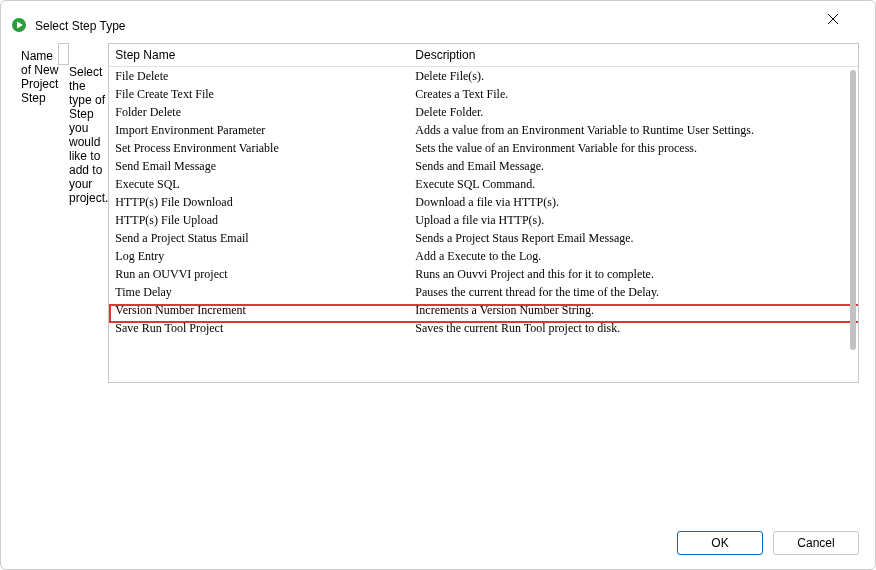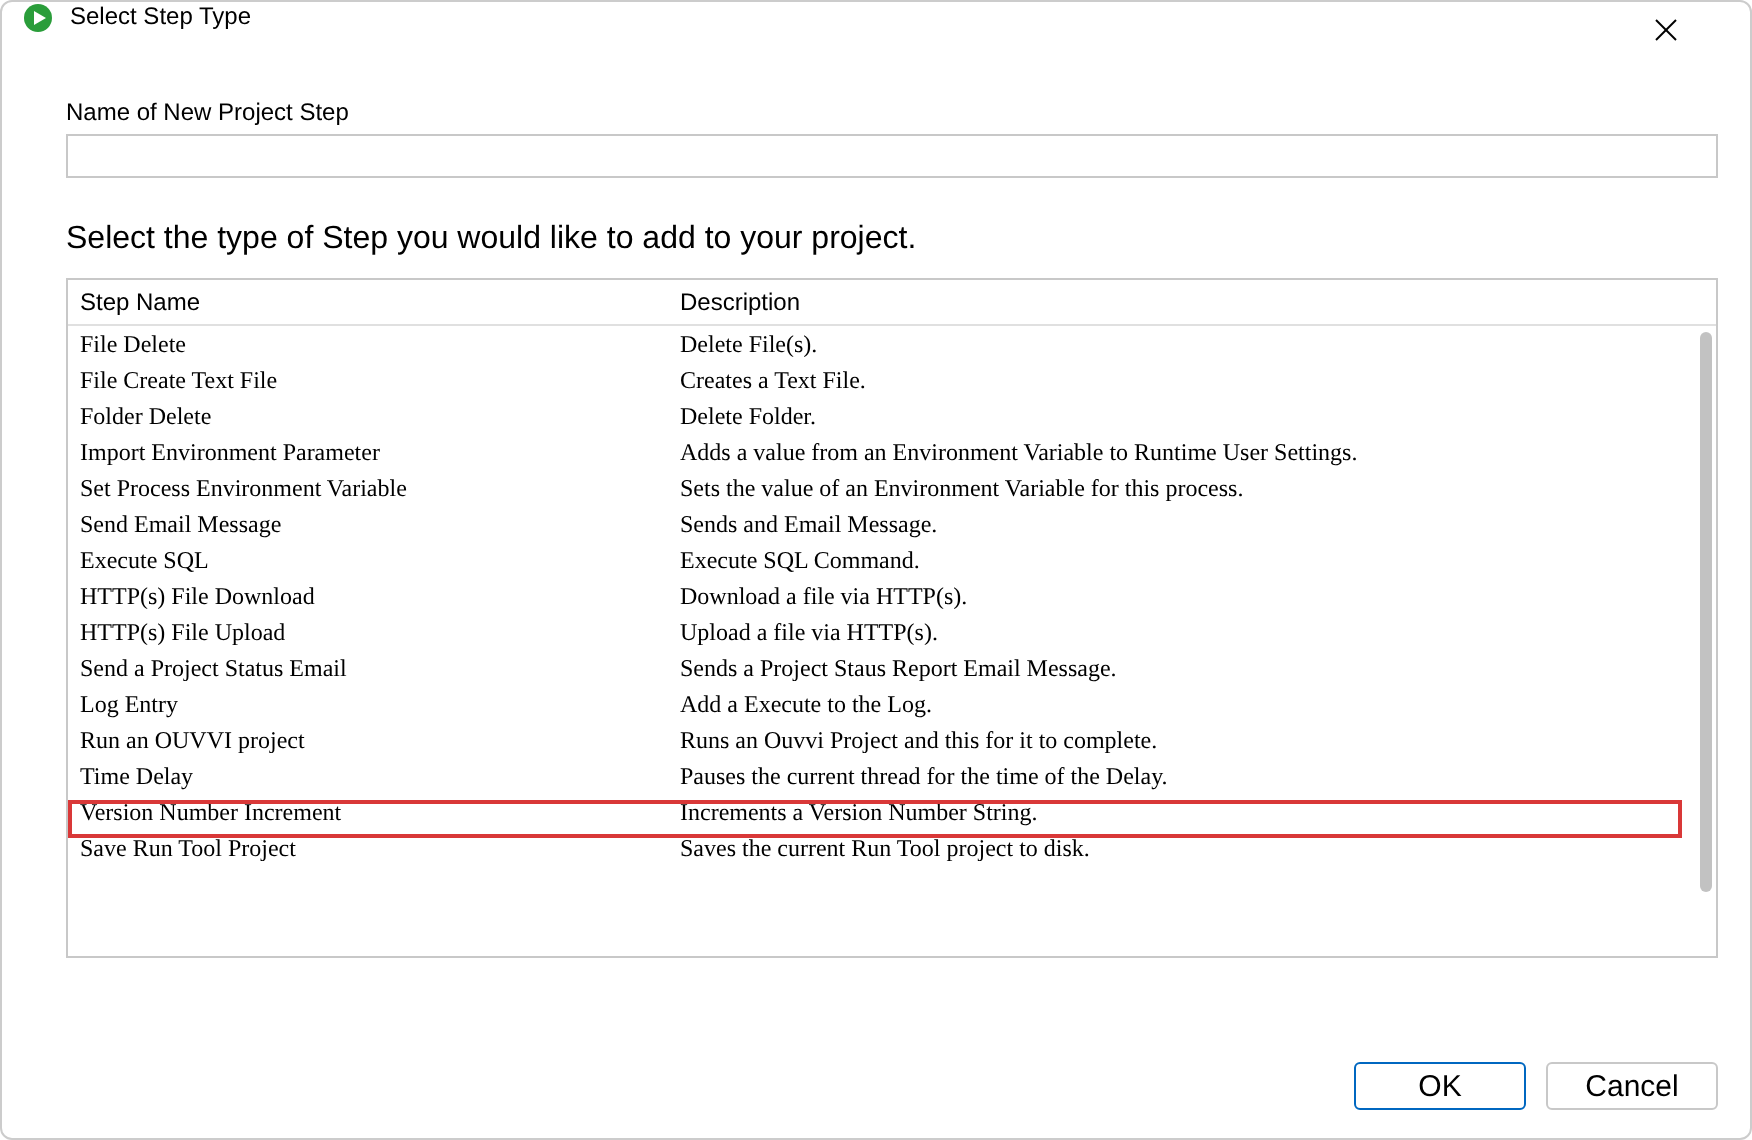--- a/index.html
+++ b/index.html
@@ -1,38 +1,38 @@
 <!DOCTYPE html>
 <html><head>
 <meta charset="utf-8">
 <style>
   * { box-sizing: border-box; }
   html, body { margin:0; padding:0; font-family: "Segoe UI", Tahoma, sans-serif; font-size:12px; color:#000; background:#fff; }
   .window { width:876px; height:570px; border:1px solid #ccc; border-radius:6px; position:relative; background:#fff; display:flex; flex-direction:column; }
-  .titlebar { height:32px; display:flex; align-items:flex-start; padding:0 22px 0 10px; }
+  .titlebar { height:32px; display:flex; align-items:flex-end; padding:0 22px 0 10px; }
   .titlebar .app-icon { width:16px; height:16px; margin-right:8px; display:flex; align-items:center; justify-content:center; }
   .titlebar .title { font-size:12px; color:#000; flex:1; }
   .titlebar .close { width:40px; height:28px; display:flex; align-items:center; justify-content:center; cursor:default; }
-  .content { padding:10px 16px 0 32px; flex:1; display:flex; flex-direction:column; }
+  .content { padding:10px 16px 0 20px; flex:1; display:flex; flex-direction:row; }
   .field-label { font-size:12px; margin:6px 0 4px 0; }
   .text-input { width:100%; height:22px; border:1px solid #c8c8c8; padding:2px 4px; font-size:12px; background:#fff; }
-  .instruction { margin:22px 0 10px 0; font-size:16px; }
+  .instruction { margin:22px 0 10px 0; font-size:12px; }
   .grid-wrap { border:1px solid #c8c8c8; height:340px; overflow:hidden; position:relative; background:#fff; }
   .grid { width:100%; border-collapse:collapse; table-layout:fixed; }
   .grid th { text-align:left; font-weight:400; font-size:12px; padding:4px 6px; border-bottom:1px solid #e0e0e0; background:#fff; }
   .grid th.col-name { width:300px;margin-left:44px; }
   .grid th.col-desc { }
   .grid th.col-pad { width:30px; }
   .grid td { font-size:12px; padding:1.5px 6px; white-space:nowrap; overflow:hidden; text-overflow:ellipsis;font-family:Liberation Serif, serif; }
   .grid tr.row td { }
   .highlight-overlay { position:absolute; border:2px solid #d93838; pointer-events:none; }
   .scrollbar-track { position:absolute; right:2px; top:24px; bottom:2px; width:14px; background:transparent; }
   .scrollbar-thumb { position:absolute; right:0; width:6px; top:2px; height:280px; background:#c2c2c2; border-radius:3px; }
   .buttons { display:flex; justify-content:flex-end; gap:10px; padding:14px 16px 14px 0; }
-  .btn { min-width:86px; height:24px; border:1px solid #c8c8c8; background:#fff; font-size:15px; border-radius:3px; cursor:default; }
+  .btn { min-width:86px; height:24px; border:1px solid #c8c8c8; background:#fff; font-size:12px; border-radius:3px; cursor:default; }
   .btn.primary { border:1px solid #0067c0; color:#000; }
 </style>
 </head>
 <body>
 
 <div class="window">
 
   <div class="titlebar">
     <span class="app-icon">
       <svg width="16" height="16" viewBox="0 0 16 16">

